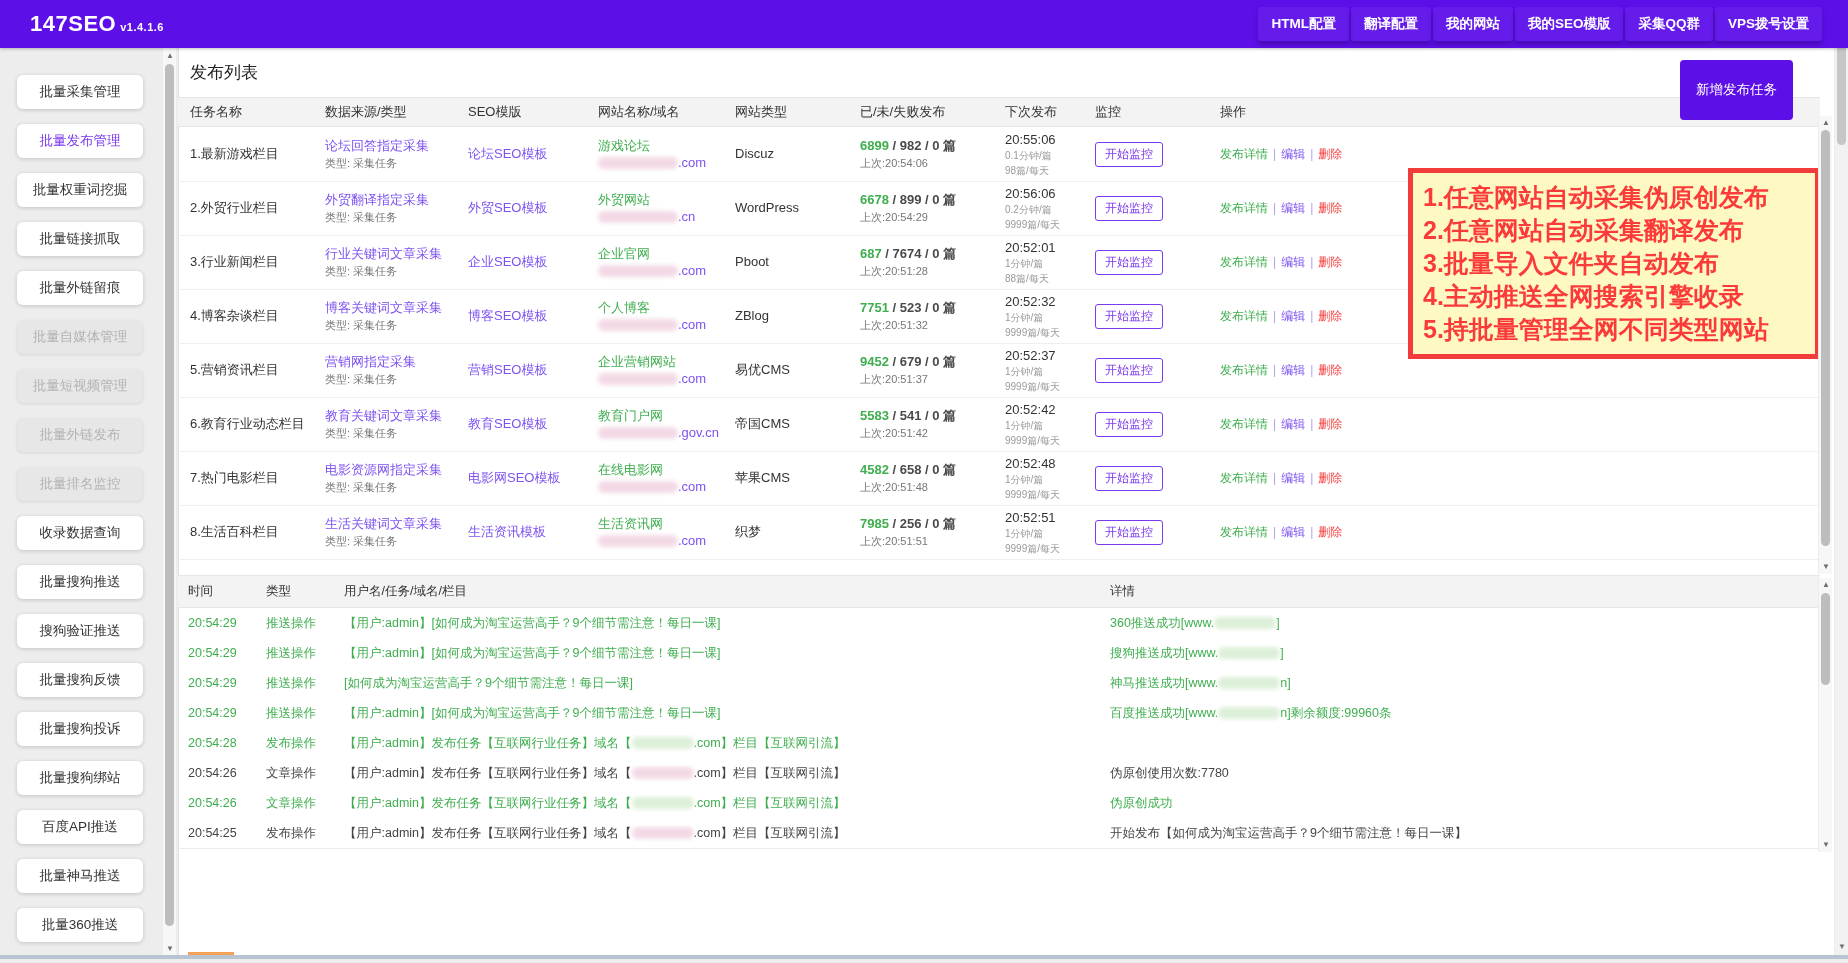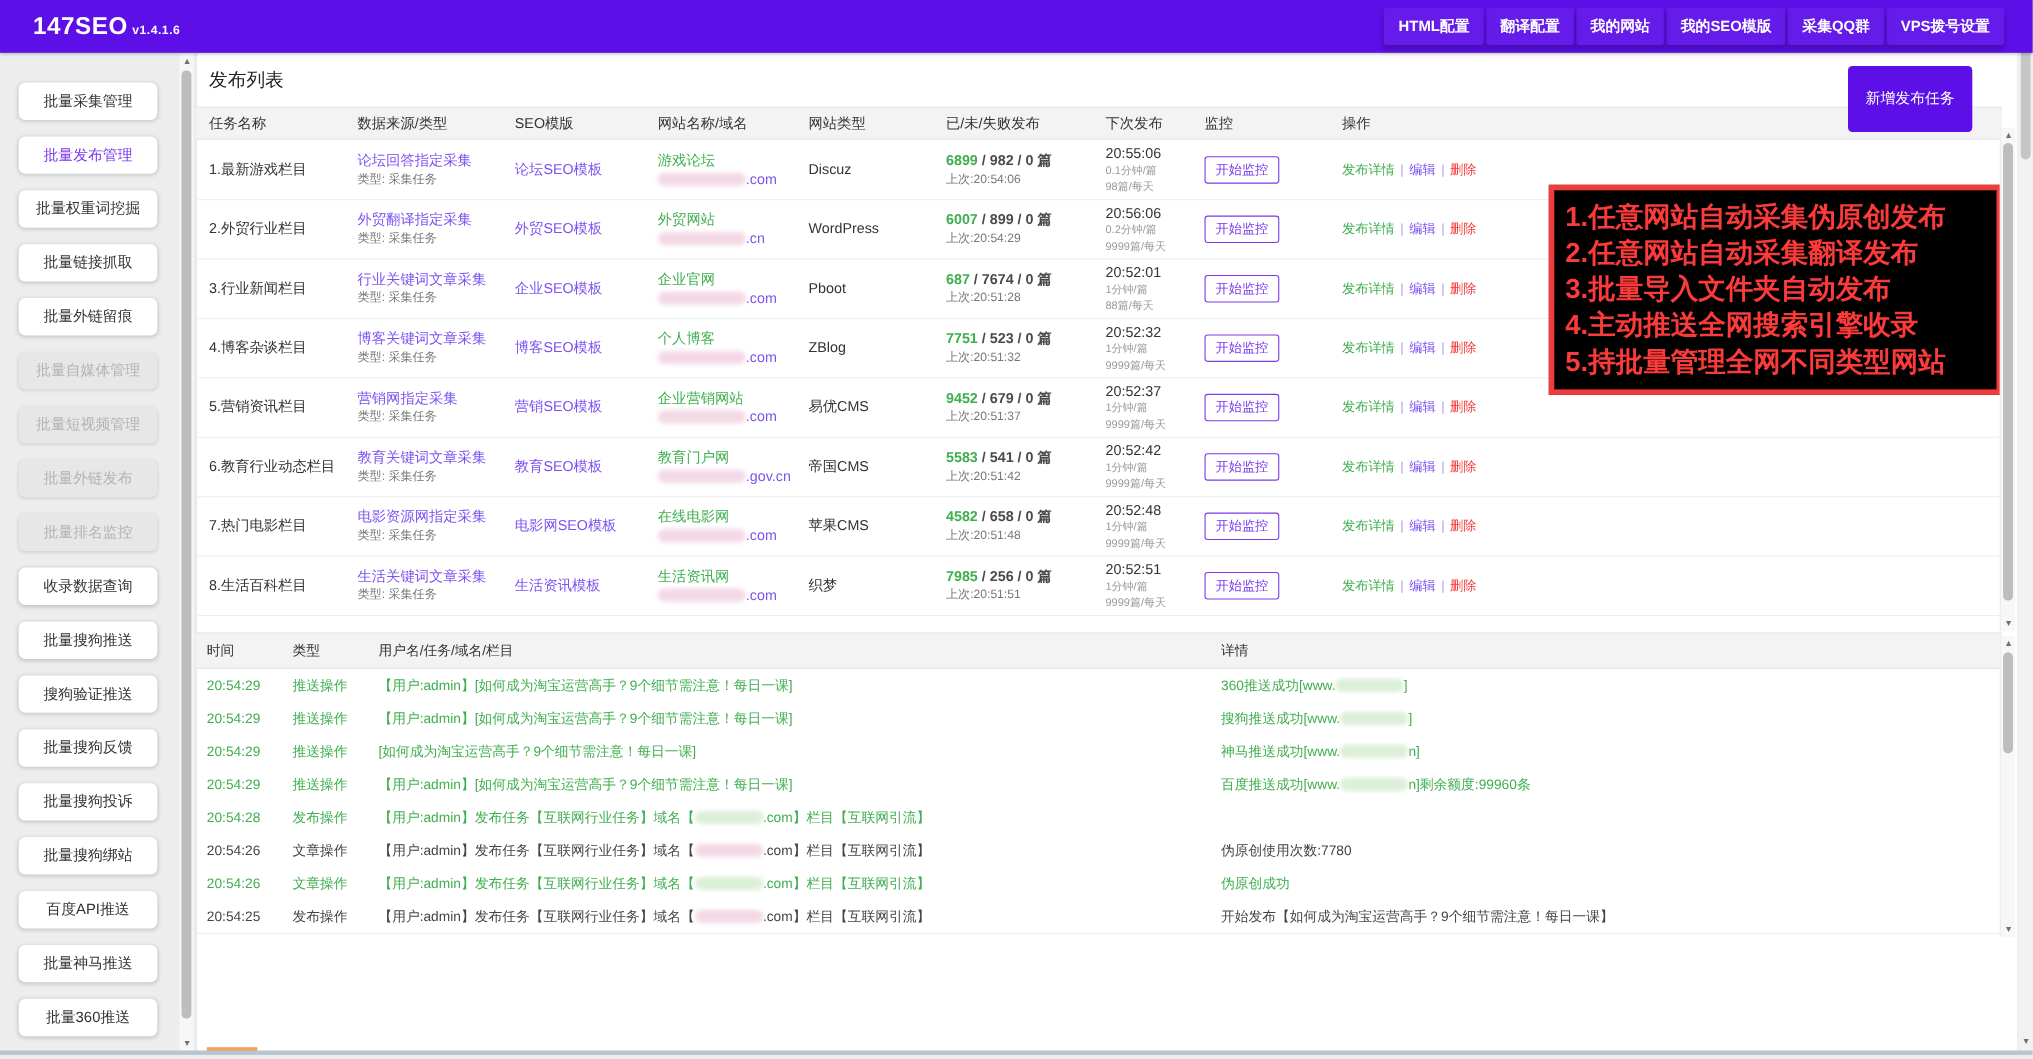--- a/index.html
+++ b/index.html
@@ -59,21 +59,21 @@
   .op-detail{color:#3fae4f;cursor:pointer;}
   .op-edit{color:#7d52f0;cursor:pointer;}
   .op-del{color:#f43b3b;cursor:pointer;}
   .op-sep{color:#b1a0ec;margin:0 5px;}
   
   .rd{display:inline-block;width:62px;height:12px;border-radius:6px;vertical-align:-2px;filter:blur(2px);}
   .rd.pink{background:#f3d9e6;}
   .rd.green{background:#dcefd8;}
   .rd.w80{width:80px;}
   
-  .redbox{position:absolute;left:1408px;top:168px;width:382px;background:#000000;border:5px solid #f23b3b;
+  .redbox{position:absolute;left:1408px;top:168px;width:382px;background:#fef9c3;border:5px solid #f23b3b;
           padding:8px 10px;z-index:5;box-sizing:content-box;}
   .redbox div{font-size:25px;font-weight:bold;color:#fb3a3a;line-height:33px;white-space:nowrap;}
   
   .log-head{position:absolute;left:178px;top:575px;width:1642px;height:33px;background:#f3f3f3;
             border-top:1px solid #e6e6e6;border-bottom:1px solid #e6e6e6;box-sizing:border-box;
             display:flex;align-items:center;padding-left:10px;font-size:12.5px;color:#333;z-index:1;}
   .l1{width:78px;flex:none;}
   .l2{width:78px;flex:none;}
   .l3{width:766px;flex:none;}
   .l4{flex:1;}
@@ -176,21 +176,21 @@
         <div class="link">外贸翻译指定采集</div>
         <div class="sub">类型: 采集任务</div>
       </div>
       <div class="cell c3"><span class="link">外贸SEO模板</span></div>
       <div class="cell c4">
         <div class="site">外贸网站</div>
         <div><span class="rd pink w80"></span><span class="link">.cn</span></div>
       </div>
       <div class="cell c5">WordPress</div>
       <div class="cell c6">
-        <div class="publine"><span class="g">6007</span> / 899 / 0 篇</div>
+        <div class="publine"><span class="g">6678</span> / 899 / 0 篇</div>
         <div class="sub">上次:20:54:29</div>
       </div>
       <div class="cell c7">
         <div>20:56:06</div>
         <div class="tiny">0.2分钟/篇</div>
         <div class="tiny">9999篇/每天</div>
       </div>
       <div class="cell c8"><button class="mon-btn">开始监控</button></div>
       <div class="cell c9 ops"><span class="op-detail">发布详情</span><span class="op-sep">|</span><span class="op-edit">编辑</span><span class="op-sep">|</span><span class="op-del">删除</span></div>
     </div>

